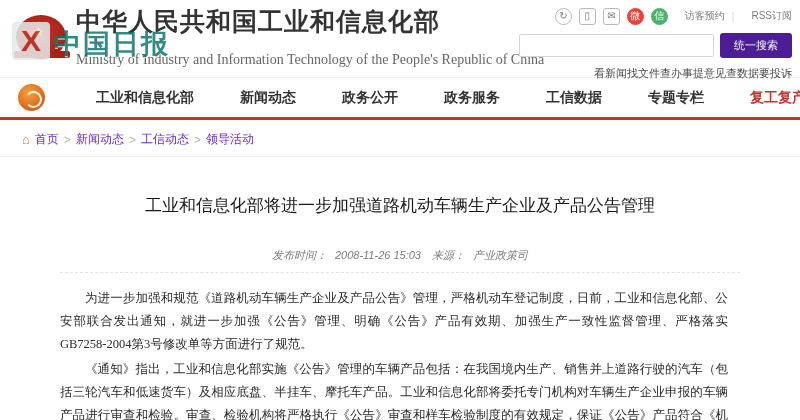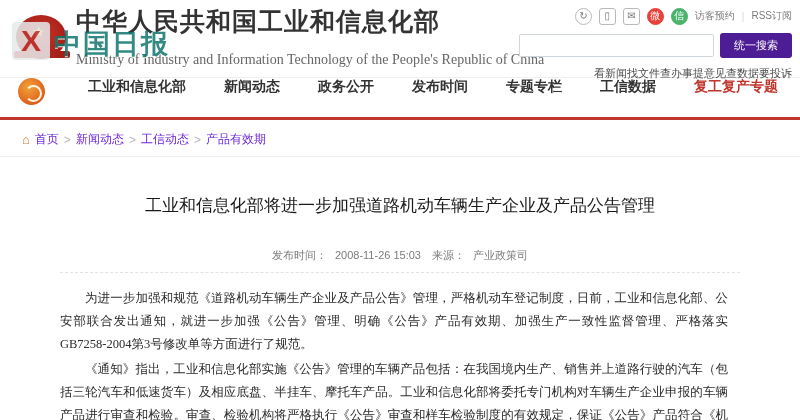--- a/index.html
+++ b/index.html
@@ -129,20 +129,21 @@
     background: #fff;
     line-height: 1;
   }
   .hicon.sq { border-radius: 3px; }
   .hicon.red { background: #e8423a; border-color: #e8423a; color: #fff; }
   .hicon.green { background: #49b36b; border-color: #49b36b; color: #fff; }
   .hmini {
     font-size: 10px;
     color: #7b7b7b;
     white-space: nowrap;
+    margin-left: 10px;
   }
   .hsep { color: #d6d6d6; font-size: 10px; }
 
   .search-row {
     margin-top: 6px;
     display: flex;
     justify-content: flex-end;
     align-items: center;
   }
   .search-box {
@@ -170,22 +171,23 @@
     color: #4a4a4a;
   }
   .quick-row span { cursor: pointer; white-space: nowrap; }
 
   
   .nav {
     height: 42px;
     background: #ffffff;
     border-bottom: 3px solid #c0352c;
     display: flex;
+    align-items: center;
     padding-left: 18px;
-    gap: 4px;
+    gap: 12px;
   }
   .nav-logo {
     width: 27px; height: 27px;
     border-radius: 50%;
     background: radial-gradient(circle at 40% 35%, #f3a33a 0%, #e0691f 60%, #cc4a16 100%);
     margin-right: 22px;
     position: relative;
     flex: none;
   }
   .nav-logo::after {
@@ -235,20 +237,21 @@
     color: #1a1a1a;
     margin-top: 36px;
     line-height: 26px;
     font-family: "Liberation Serif", serif;
   }
   .art-meta {
     text-align: center;
     font-size: 11px;
     color: #7c7c7c;
     margin-top: 29px;
+    font-style: italic;
   }
   .art-meta .mi { margin: 0 4px; }
   .art-divider {
     margin-top: 9px;
     border-top: 1px dashed #e2e2e2;
   }
   .art-body {
     margin-top: 14px;
     font-size: 12.5px;
     line-height: 23px;
@@ -308,35 +311,35 @@
         <span>要投诉</span>
       </div>
     </div>
   </div>
 
   <div class="nav">
     <div class="nav-logo"></div>
     <div class="nav-item">工业和信息化部</div>
     <div class="nav-item">新闻动态</div>
     <div class="nav-item">政务公开</div>
-    <div class="nav-item">发布时间</div>
+    <div class="nav-item">政务服务</div>
+    <div class="nav-item">工信数据</div>
     <div class="nav-item">专题专栏</div>
-    <div class="nav-item">工信数据</div>
     <div class="nav-item accent">复工复产专题</div>
   </div>
 
   <div class="crumb">
     <span class="home-icon">⌂</span>
     <a>首页</a>
     <span class="sp">&gt;</span>
     <a>新闻动态</a>
     <span class="sp">&gt;</span>
     <a>工信动态</a>
     <span class="sp">&gt;</span>
-    <a>产品有效期</a>
+    <a>领导活动</a>
   </div>
 
   <div class="article">
     <div class="art-title">工业和信息化部将进一步加强道路机动车辆生产企业及产品公告管理</div>
 
     <div class="art-meta">
       <span class="mi">发布时间：</span><span class="mi">2008-11-26 15:03</span>
       <span class="mi">来源：</span><span class="mi">产业政策司</span>
     </div>
 

